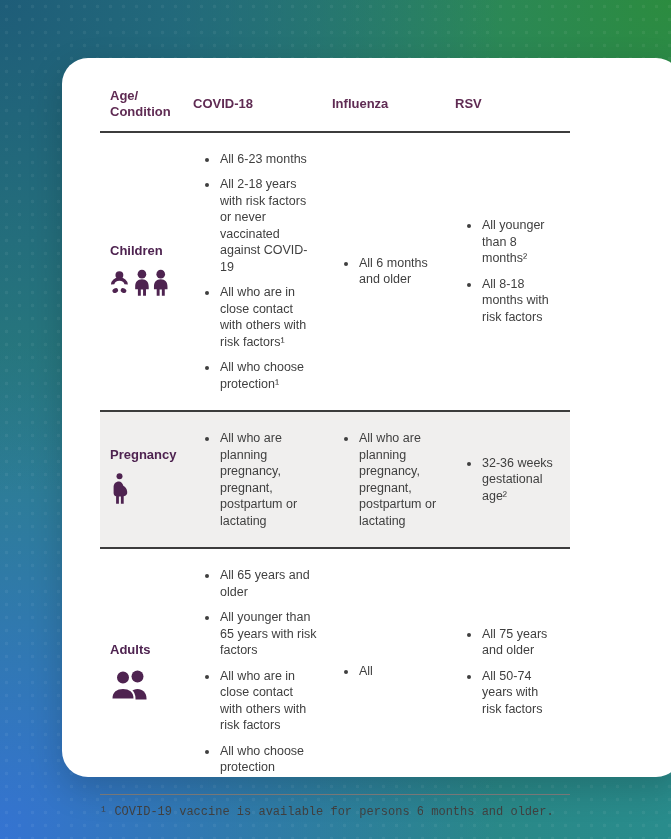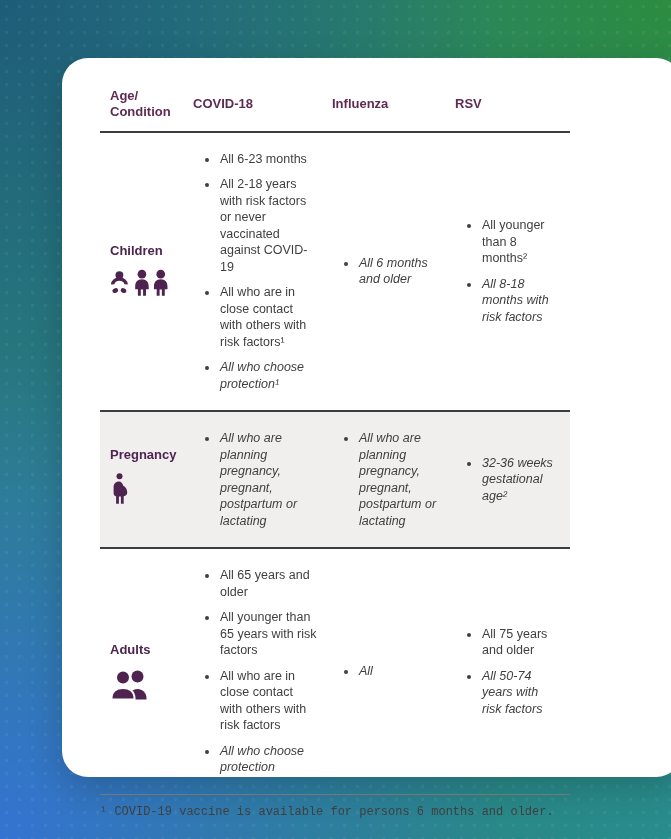--- a/index.html
+++ b/index.html
@@ -63,21 +63,21 @@
   .row-label{
     color:#4e2350;font-size:13px;font-weight:bold;
   }
   .row-icon{margin-top:9px;}
   .row-icon svg{display:block;}
 
   ul.cell-list{
     margin:8px;padding-left:18px;list-style:disc;
   }
   ul.cell-list li{margin:0 0 9px 0;padding-left:1px;}
-  ul.cell-list li:last-child{margin-bottom:0;font-style:italic;}
+  ul.cell-list li:last-child{margin-bottom:0;}
 
   .footnotes{
     border-top:1px solid #777;
     margin-top:0;
     padding-top:8px;
     font-size:12px;color:#3f3f3f;line-height:1.55;
     width:470px;
     font-family:Liberation Mono, monospace;
   }
   .footnotes p{margin:0;}

